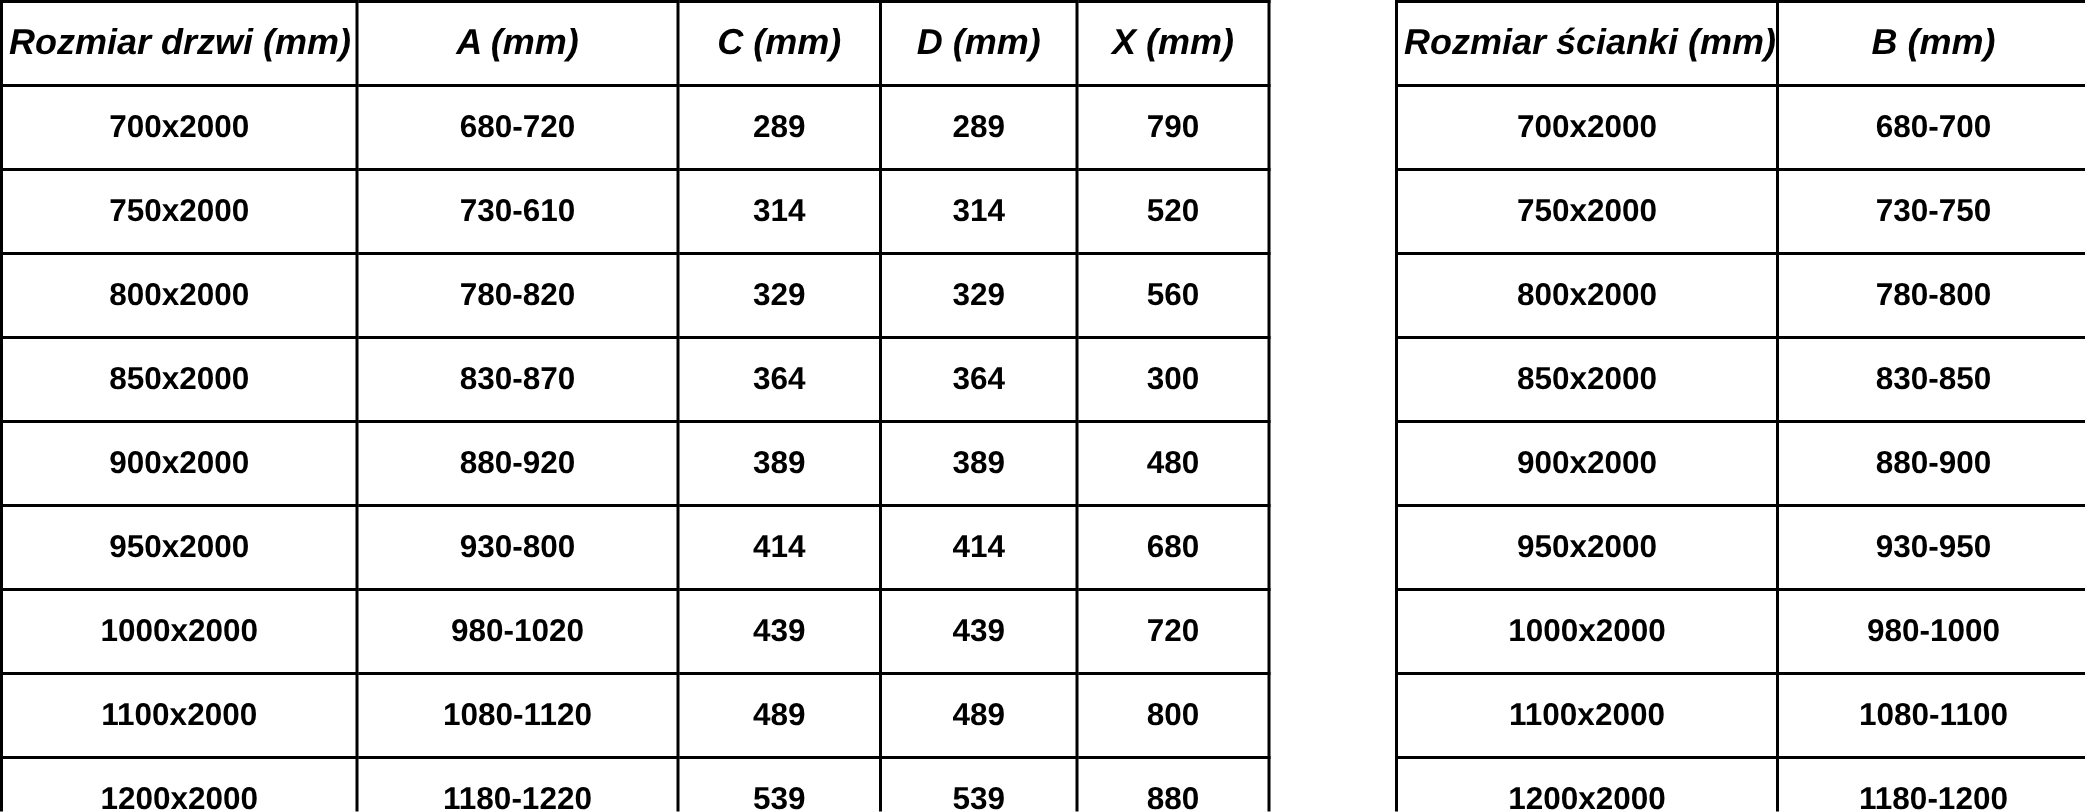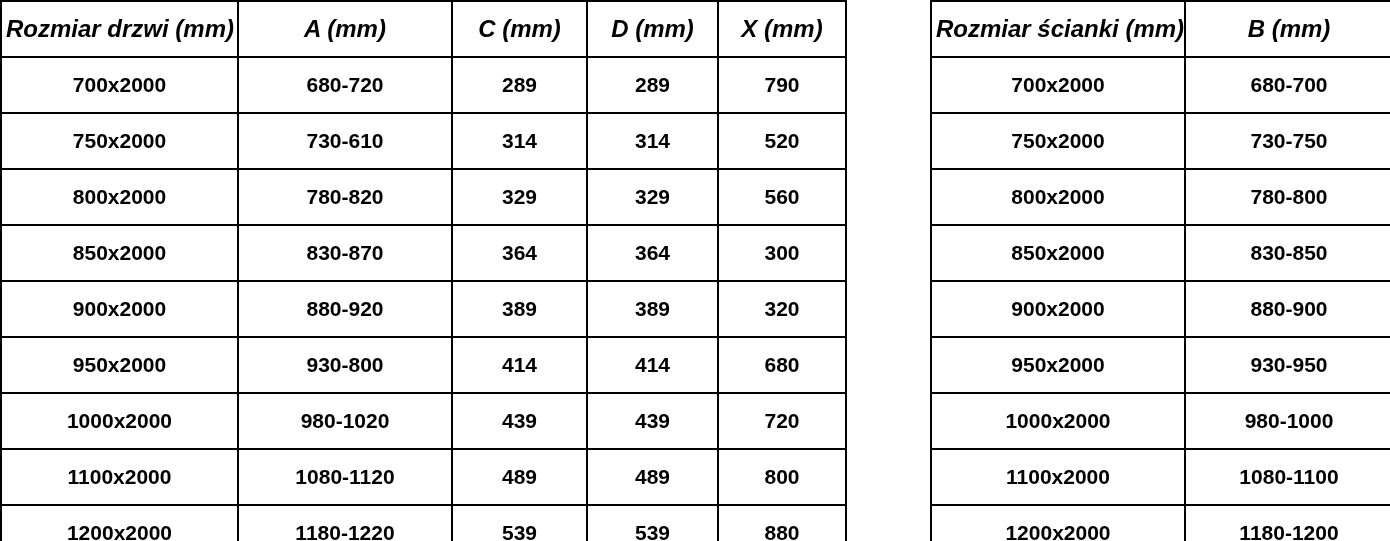--- a/index.html
+++ b/index.html
@@ -108,21 +108,21 @@
         <td>830-870</td>
         <td>364</td>
         <td>364</td>
         <td>300</td>
       </tr>
       <tr>
         <td>900x2000</td>
         <td>880-920</td>
         <td>389</td>
         <td>389</td>
-        <td>320</td>
+        <td>480</td>
       </tr>
       <tr>
         <td>950x2000</td>
         <td>930-800</td>
         <td>414</td>
         <td>414</td>
         <td>680</td>
       </tr>
       <tr>
         <td>1000x2000</td>

